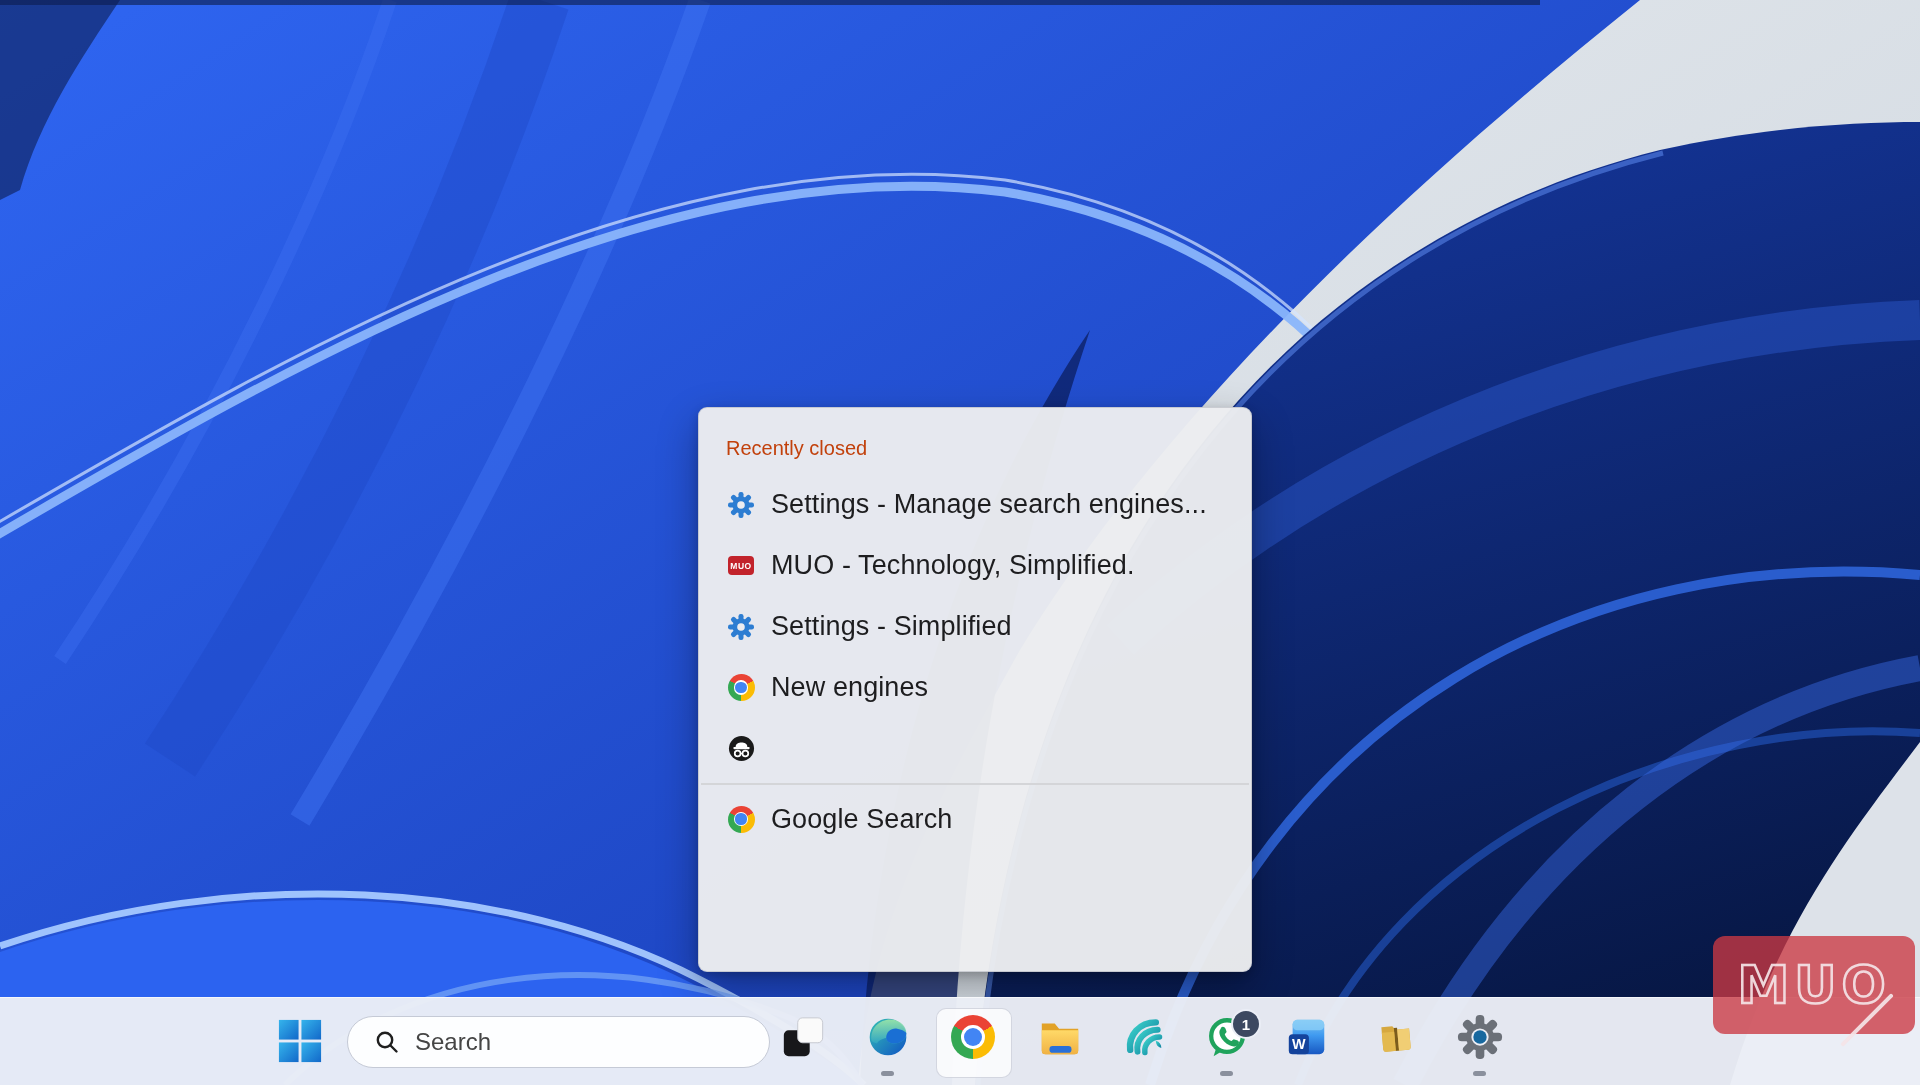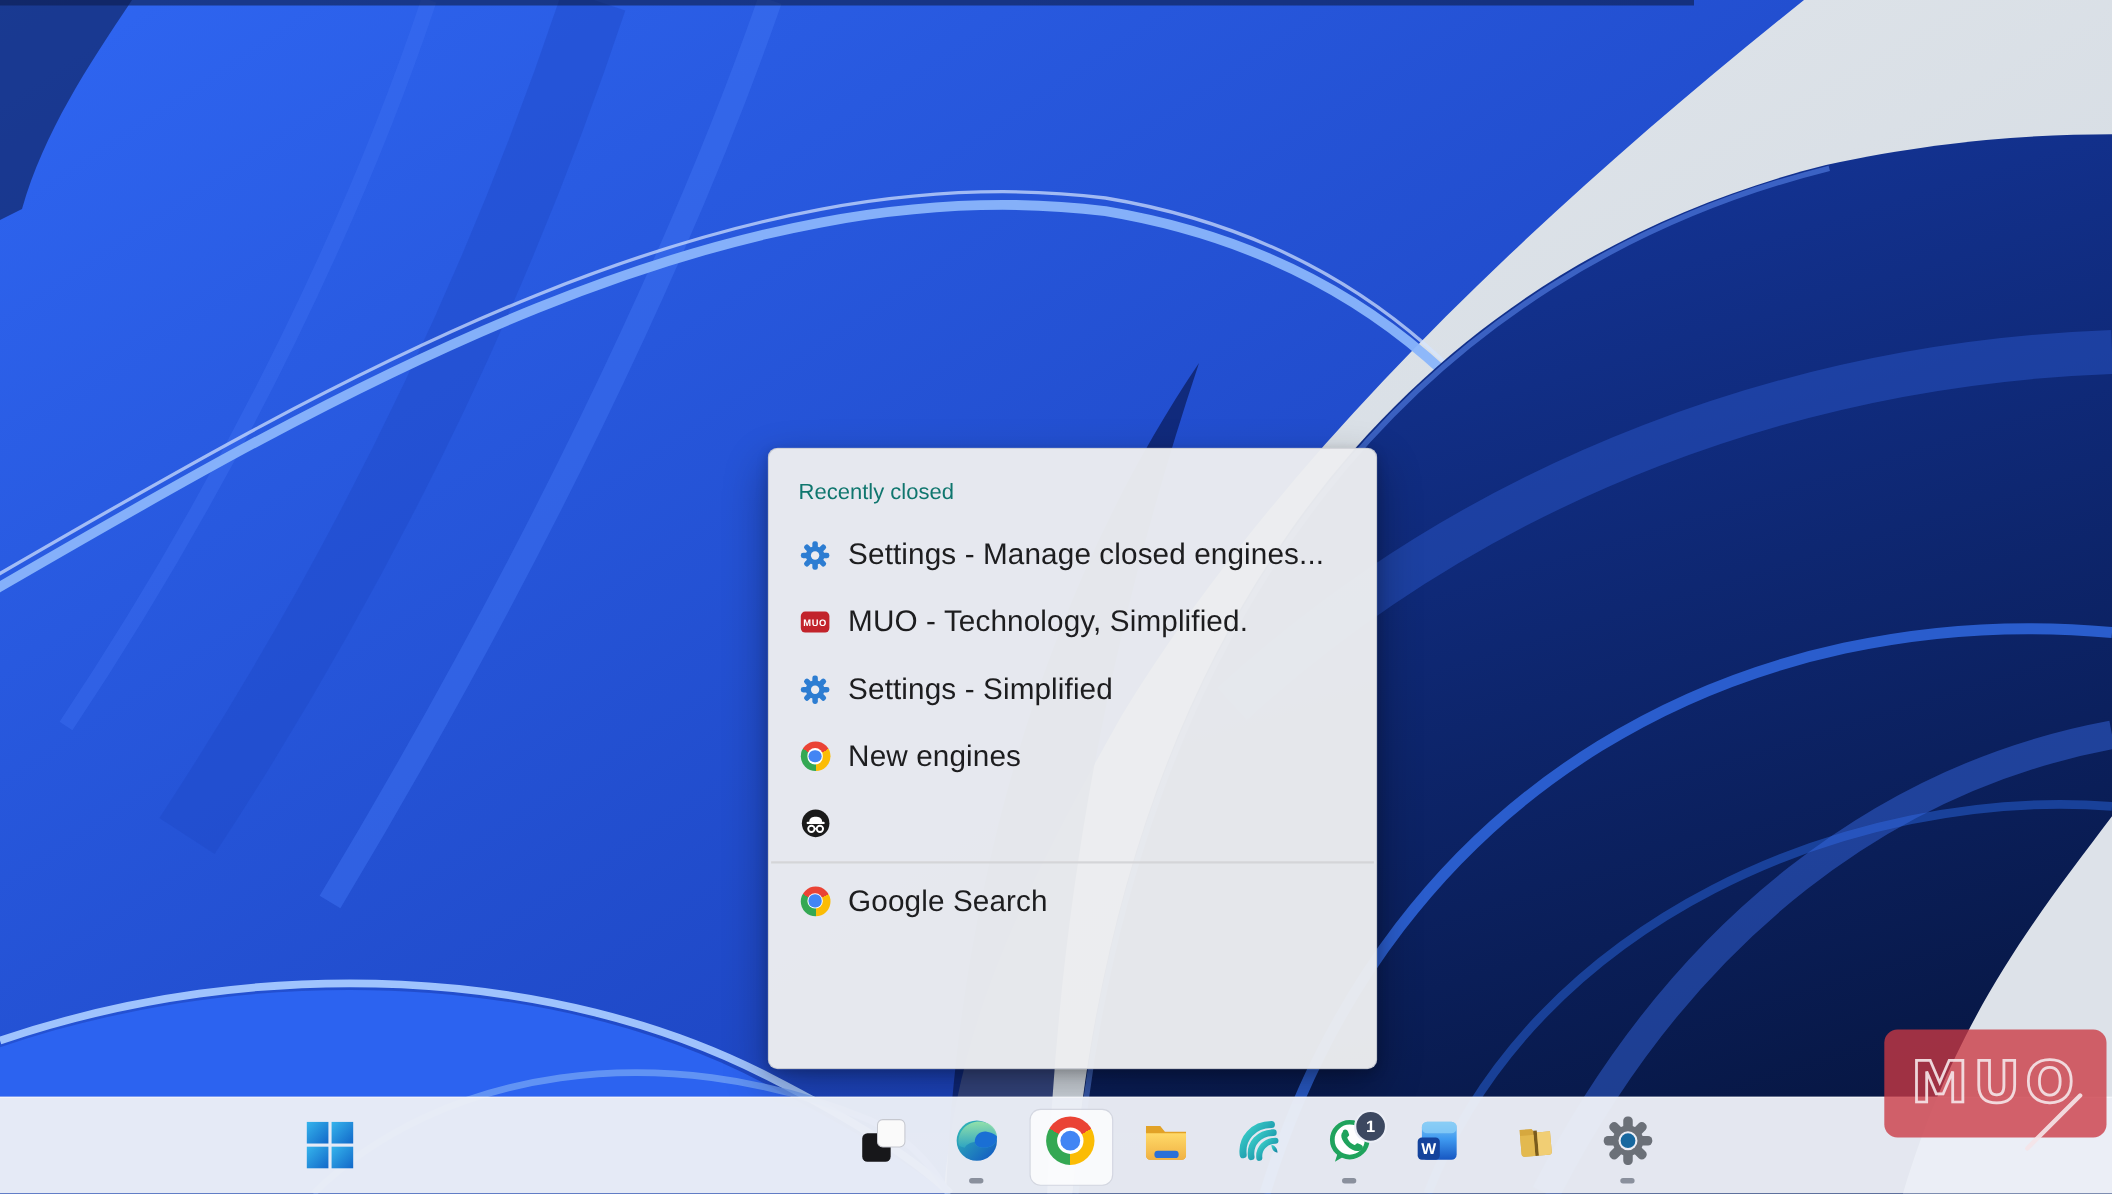--- a/index.html
+++ b/index.html
@@ -6,21 +6,21 @@
     font-family:"Liberation Sans",sans-serif;background:#10307f;cursor:default;}
   #stage{position:relative;width:1920px;height:1085px;}
   #wallpaper{position:absolute;inset:0;}
 
   
   .jumplist{position:absolute;left:698px;top:407px;width:554px;height:565px;
     background:rgba(236,237,240,0.97);border:1px solid rgba(160,165,175,0.45);
     border-radius:9px;box-shadow:0 16px 40px rgba(0,0,0,0.32),0 3px 10px rgba(0,0,0,0.18);
     box-sizing:border-box;padding-top:14px;}
   .jl-header{height:52px;display:flex;align-items:center;padding-left:27px;
-    font-size:20px;color:#0f766e;}
+    font-size:20px;color:#c2410c;}
   .jl-header.tasks{height:58px;padding-top:6px;box-sizing:border-box;}
   .jl-item{height:61px;display:flex;align-items:center;padding-left:28px;}
   .jl-icon{width:28px;height:28px;flex:0 0 28px;display:flex;align-items:center;
     justify-content:center;margin-right:16px;}
   .jl-label{font-size:27px;color:#1d1d1f;letter-spacing:0.1px;white-space:nowrap;}
   .jl-divider{height:1.5px;background:#d4d5d8;margin:4px 2px;}
 
   
   .chrome-ball{position:relative;border-radius:50%;
     background:conic-gradient(from 60deg,#fbbc05 0 120deg,#34a853 0 240deg,#ea4335 0 360deg);}
@@ -122,21 +122,21 @@
           <g fill="#2d7dd2">
             <rect x="11.5" y="1" width="5" height="26" rx="2.2"></rect>
             <rect x="11.5" y="1" width="5" height="26" rx="2.2" transform="rotate(45 14 14)"></rect>
             <rect x="11.5" y="1" width="5" height="26" rx="2.2" transform="rotate(90 14 14)"></rect>
             <rect x="11.5" y="1" width="5" height="26" rx="2.2" transform="rotate(135 14 14)"></rect>
             <circle cx="14" cy="14" r="8.5"></circle>
           </g>
           <circle cx="14" cy="14" r="3.8" fill="#ececf0"></circle>
         </svg>
       </span>
-      <span class="jl-label">Settings - Manage closed engines...</span>
+      <span class="jl-label">Settings - Manage search engines...</span>
     </div>
 
     <div class="jl-item">
       <span class="jl-icon">
         <span class="muo-fav">MUO</span>
       </span>
       <span class="jl-label">MUO - Technology, Simplified.</span>
     </div>
 
     <div class="jl-item">
@@ -203,20 +203,27 @@
               <stop offset="1" stop-color="#1268c9"></stop>
           </linearGradient>
         </defs>
         <rect x="2" y="2" width="20.5" height="20.5" fill="url(#winG)"></rect>
         <rect x="25.5" y="2" width="20.5" height="20.5" fill="url(#winG)"></rect>
         <rect x="2" y="25.5" width="20.5" height="20.5" fill="url(#winG)"></rect>
         <rect x="25.5" y="25.5" width="20.5" height="20.5" fill="url(#winG)"></rect>
       </svg>
     </button>
 
+    <div class="tb-search">
+      <svg width="26" height="26" viewBox="0 0 26 26" fill="none" stroke="#1f1f1f" stroke-width="2.4" stroke-linecap="round">
+        <circle cx="11" cy="11" r="7.2"></circle>
+        <line x1="16.5" y1="16.5" x2="22.5" y2="22.5"></line>
+      </svg>
+      <input type="text" placeholder="Search" style="">
+    </div>
 
     <button class="tb-slot" style="left:779px">
       <svg width="46" height="46" viewBox="0 0 48 48">
         <rect x="4" y="17" width="27" height="27" rx="5" fill="#17171a"></rect>
         <rect x="18.5" y="4" width="26" height="26" rx="5" fill="#fafafa" stroke="#c6c8cf" stroke-width="1"></rect>
       </svg>
     </button>
 
     <button class="tb-slot" style="left:864px">
       <svg width="44" height="44" viewBox="0 0 48 48">

